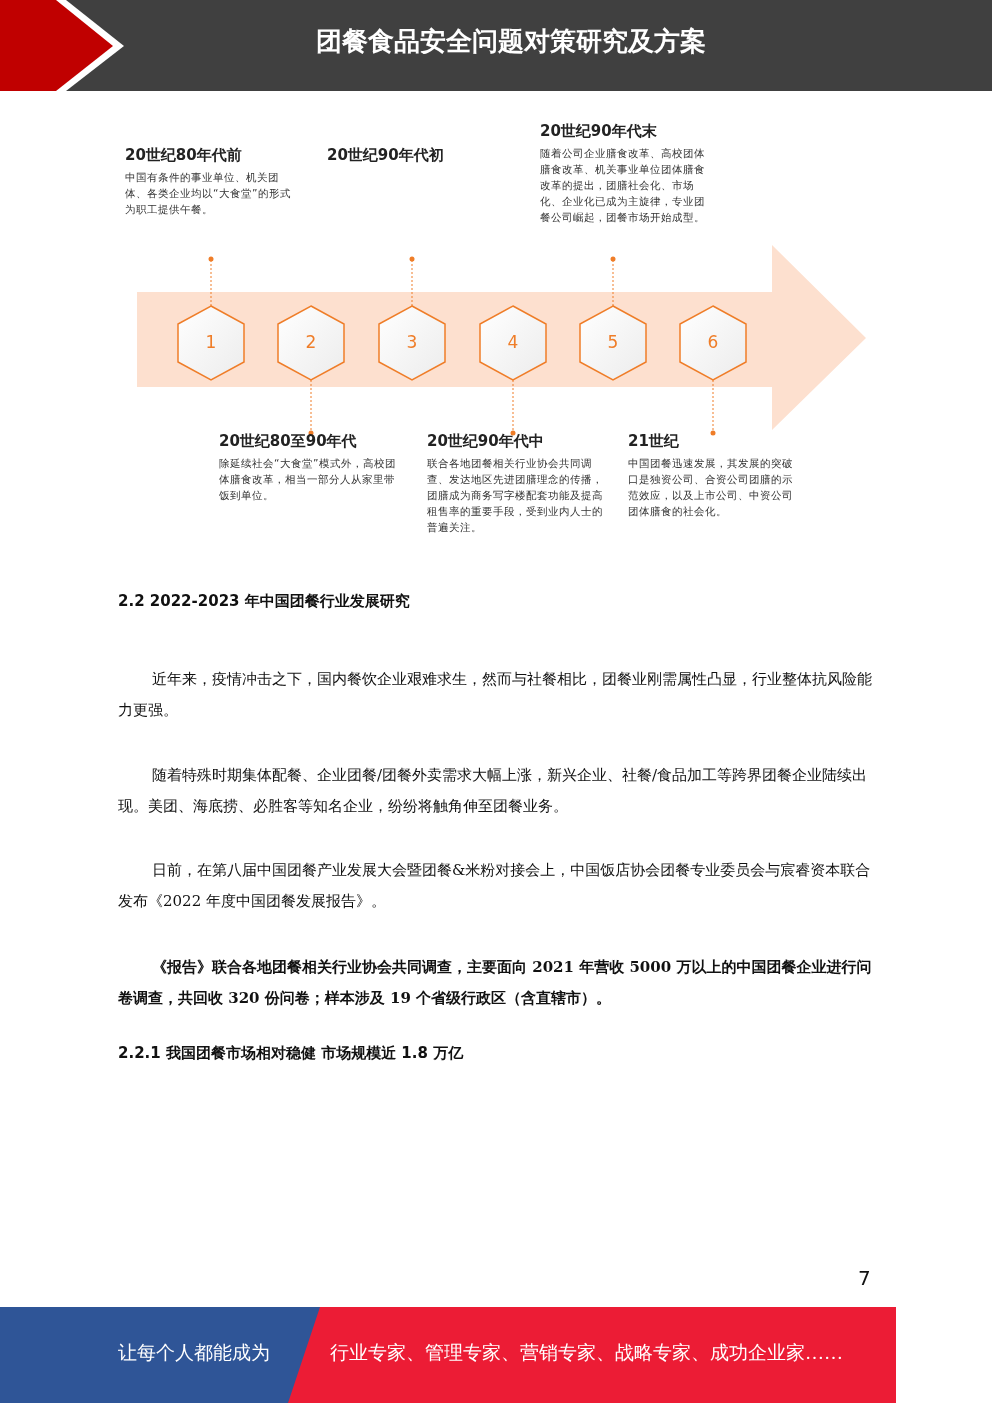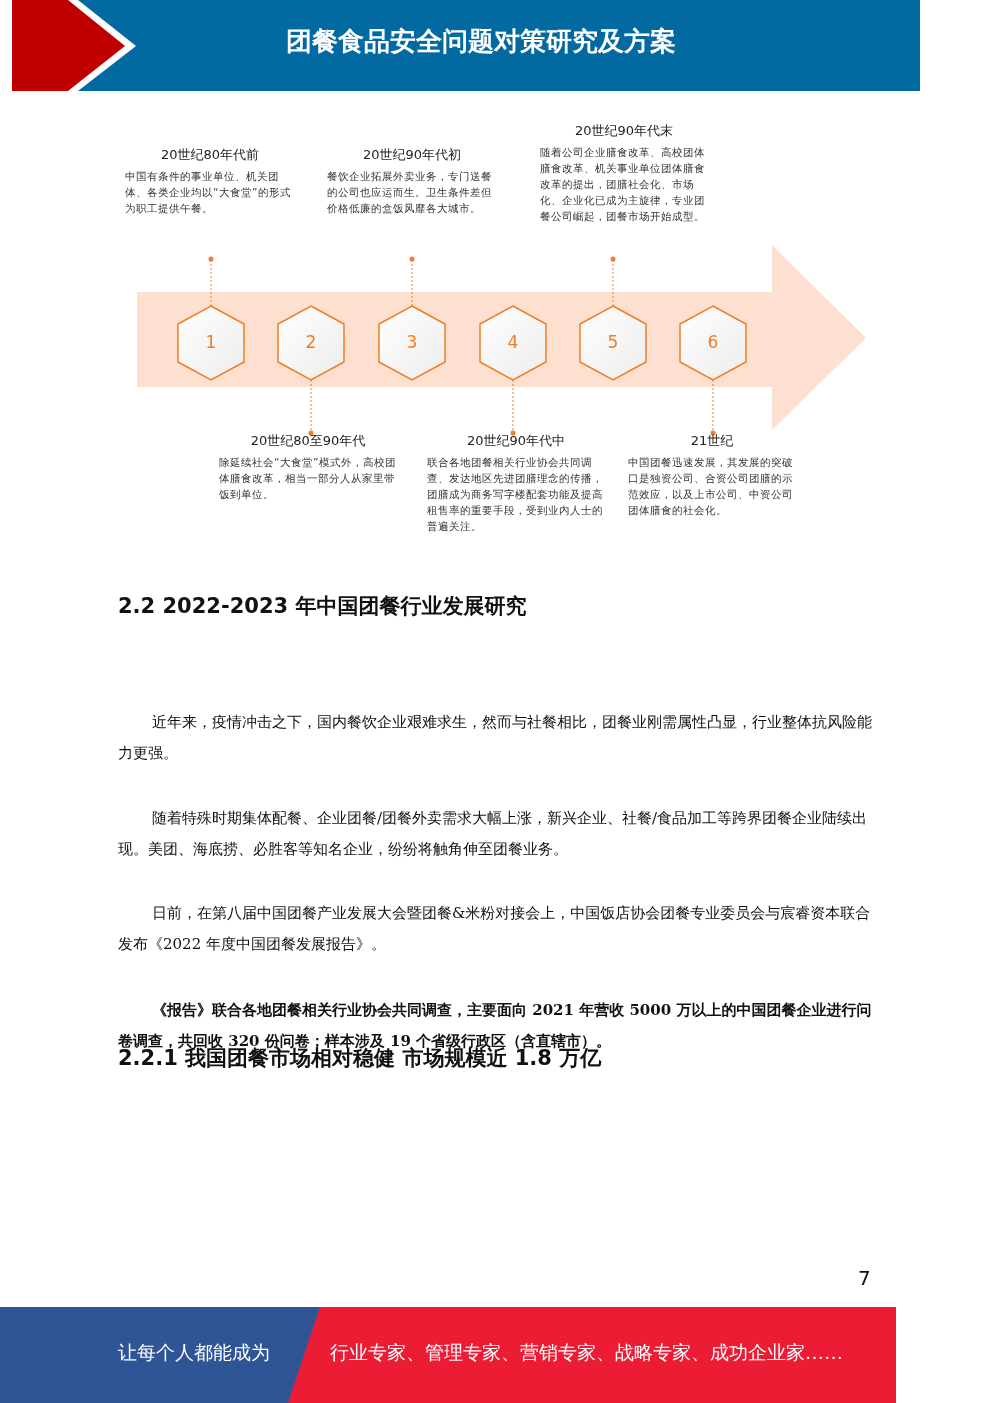--- a/index.html
+++ b/index.html
@@ -1,32 +1,32 @@
 <!DOCTYPE html>
 <html><head>
 <meta charset="utf-8">
 <style>
   html, body { margin: 0; padding: 0; }
   body { width: 992px; height: 1403px; position: relative; background: #ffffff; overflow: hidden;
          font-family: "DejaVu Sans", sans-serif; color: #1a1a1a; }
-  .header { position: absolute; left: 12px; top: 0; width: 908px; height: 91px; background: #0369a1; }
+  .header { position: absolute; left: 0; top: 0; width: 992px; height: 91px; background: #404040; }
   .header svg { position: absolute; left: 0; top: 0; }
   .header-title { position: absolute; left: 0; right: 0; top: 24px; text-align: center; padding-left: 30px;
                   color: #ffffff; font-size: 26px; font-weight: bold; letter-spacing: 0px; }
 
   .timeline { position: absolute; left: 0; top: 100px; width: 992px; height: 480px; }
   .timeline svg { position: absolute; left: 0; top: 0; }
   .tl-block { position: absolute; width: 170px; }
-  .tl-title { text-align: center; font-size: 13px; font-weight: normal; color: #222; margin-bottom: 4px; }
+  .tl-title { font-size: 15px; font-weight: bold; color: #222; margin-bottom: 4px; }
   .tl-text { font-size: 10.5px; line-height: 16px; color: #333; letter-spacing: 0.5px; }
   .hex-label { position: absolute; width: 40px; text-align: center; font-size: 17px; color: #ef7d28; }
 
-  .h2 { position: absolute; left: 118px; font-family: "DejaVu Sans", sans-serif; font-weight: bold; font-size: 21px; color: #111; }
+  .h2 { position: absolute; left: 118px; font-family: "DejaVu Sans", sans-serif; font-weight: bold; font-size: 15px; color: #111; }
   .para { position: absolute; left: 118px; width: 756px; font-family: "DejaVu Serif", serif; font-size: 15px;
-          line-height: 31px; color: #111; text-indent: 34px; margin-top: 43px; }
+          line-height: 31px; color: #111; text-indent: 34px; }
 
   .page-number { position: absolute; left: 858px; top: 1266px; font-size: 20px; color: #111; }
 
   .footer { position: absolute; left: 0; top: 1307px; width: 896px; height: 96px; background: #ec1c35; }
   .footer svg { position: absolute; left: 0; top: 0; }
   .footer-left { position: absolute; left: 118px; top: 33px; color: #fff; font-family: "DejaVu Serif", serif; font-size: 19px; }
   .footer-right { position: absolute; left: 330px; top: 33px; color: #fff; font-family: Liberation Serif, serif; font-size: 19px; text-align: center; }
 </style>
 </head>
 <body>
@@ -81,21 +81,20 @@
   <div class="hex-label" style="left:493px; top:232px;">4</div>
   <div class="hex-label" style="left:593px; top:232px;">5</div>
   <div class="hex-label" style="left:693px; top:232px;">6</div>
 
   <div class="tl-block" style="left:125px; top:46px; width:170px;">
     <div class="tl-title">20世纪80年代前</div>
     <div class="tl-text">中国有条件的事业单位、机关团体、各类企业均以“大食堂”的形式为职工提供午餐。</div>
   </div>
   <div class="tl-block" style="left:327px; top:46px; width:170px;">
     <div class="tl-title">20世纪90年代初</div>
-    <div class="tl-text">餐饮企业拓展外卖业务，专门送餐的公司也应运而生。卫生条件差但价格低廉的盒饭风靡各大城市。</div>
   </div>
   <div class="tl-block" style="left:540px; top:22px; width:168px;">
     <div class="tl-title">20世纪90年代末</div>
     <div class="tl-text">随着公司企业膳食改革、高校团体膳食改革、机关事业单位团体膳食改革的提出，团膳社会化、市场化、企业化已成为主旋律，专业团餐公司崛起，团餐市场开始成型。</div>
   </div>
 
   <div class="tl-block" style="left:219px; top:332px; width:178px;">
     <div class="tl-title">20世纪80至90年代</div>
     <div class="tl-text">除延续社会“大食堂”模式外，高校团体膳食改革，相当一部分人从家里带饭到单位。</div>
   </div>

